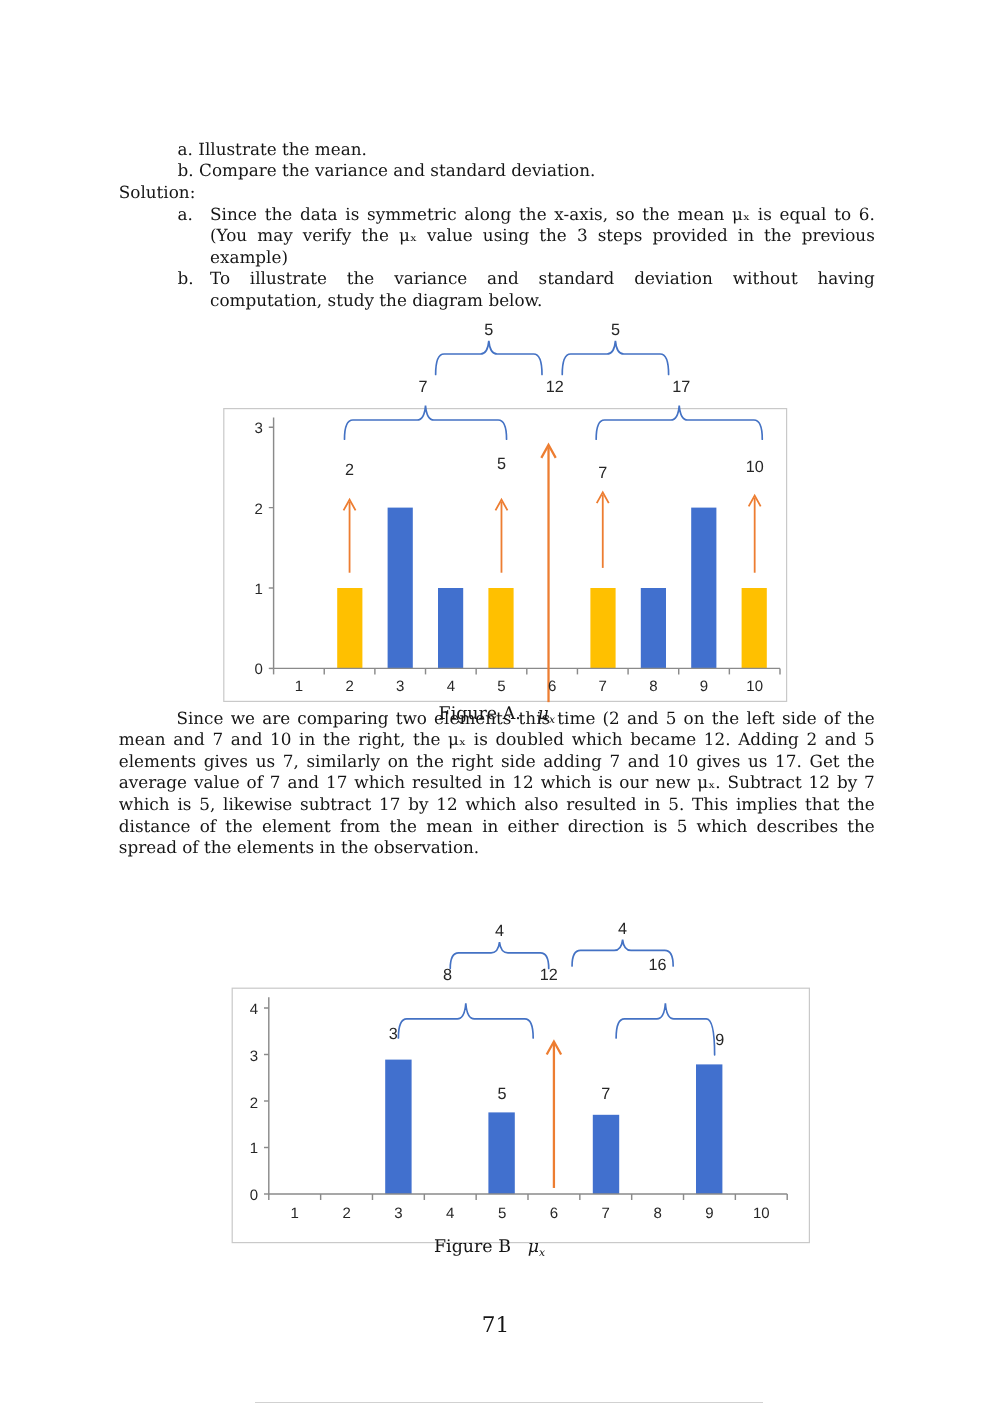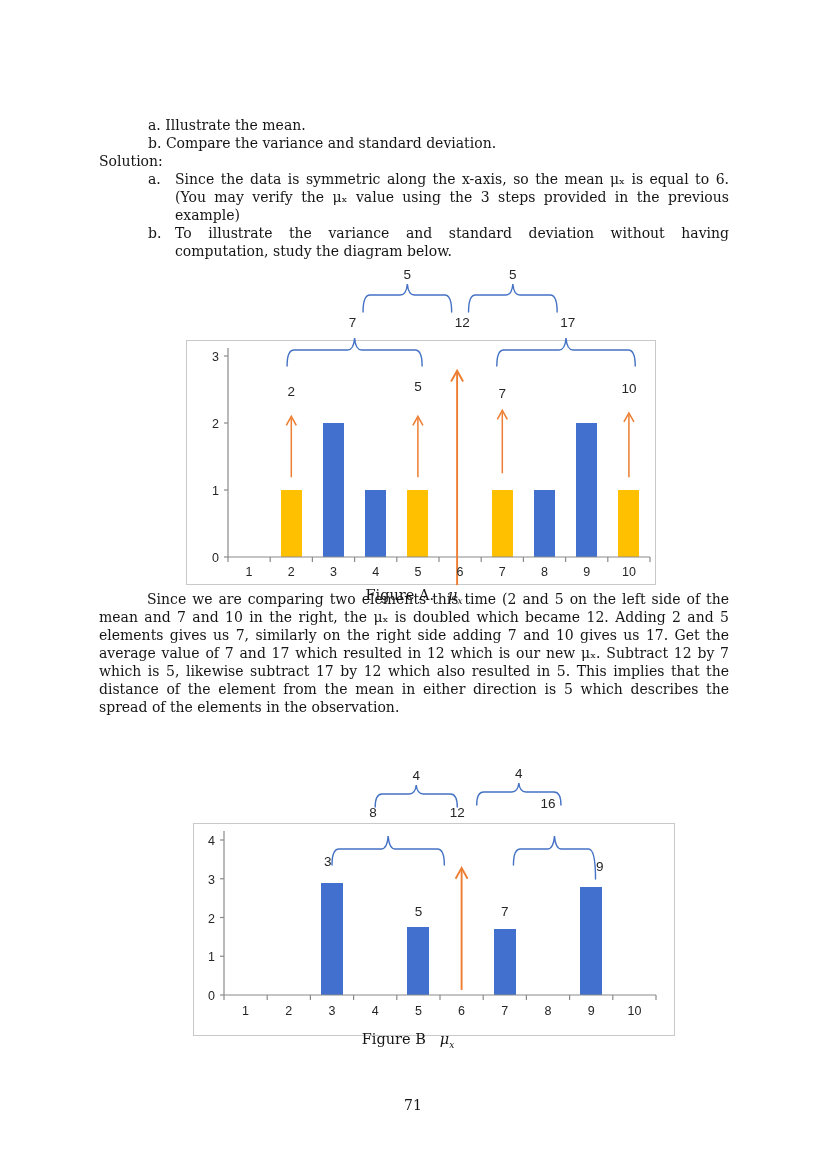--- a/index.html
+++ b/index.html
@@ -24,21 +24,21 @@
   .chart .ylab,.chart .xlab,.chart .ann{position:absolute;font-family:"Liberation Sans","DejaVu Sans",sans-serif;
         color:#262626;}
   .chart .ylab{text-align:right;font-size:12.5px;}
   .chart .xlab{text-align:center;font-size:12.5px;}
   .chart .ann{text-align:center;font-size:13.5px;}
   .chart svg{position:absolute;left:0;top:0;pointer-events:none;}
   .chart .caption{position:absolute;text-align:center;font-size:14.5px;white-space:nowrap;
         font-family:"DejaVu Serif",serif;color:#151515;}
   .chart .caption .mu{font-style:italic;margin-left:14px;}
   .chart .caption sub{font-style:italic;font-size:9px;}
-  .footer-num{position:absolute;left:0;top:1096px;width:826px;text-align:center;font-size:14px;}
+  .footer-num{position:absolute;left:0;top:1096px;width:826px;text-align:center;font-size:18px;}
   .watermark{position:absolute;left:0;top:1113px;width:826px;text-align:center;
         font-family:"Liberation Sans","DejaVu Sans",sans-serif;font-size:17.5px;color:#cbcbcb;letter-spacing:.5px;}
 </style>
 </head>
 <body>
 
 <div class="page">
 
   <div class="top-block">
     <div class="simple-line"><span>a.</span> <span>Illustrate the mean.</span></div>

